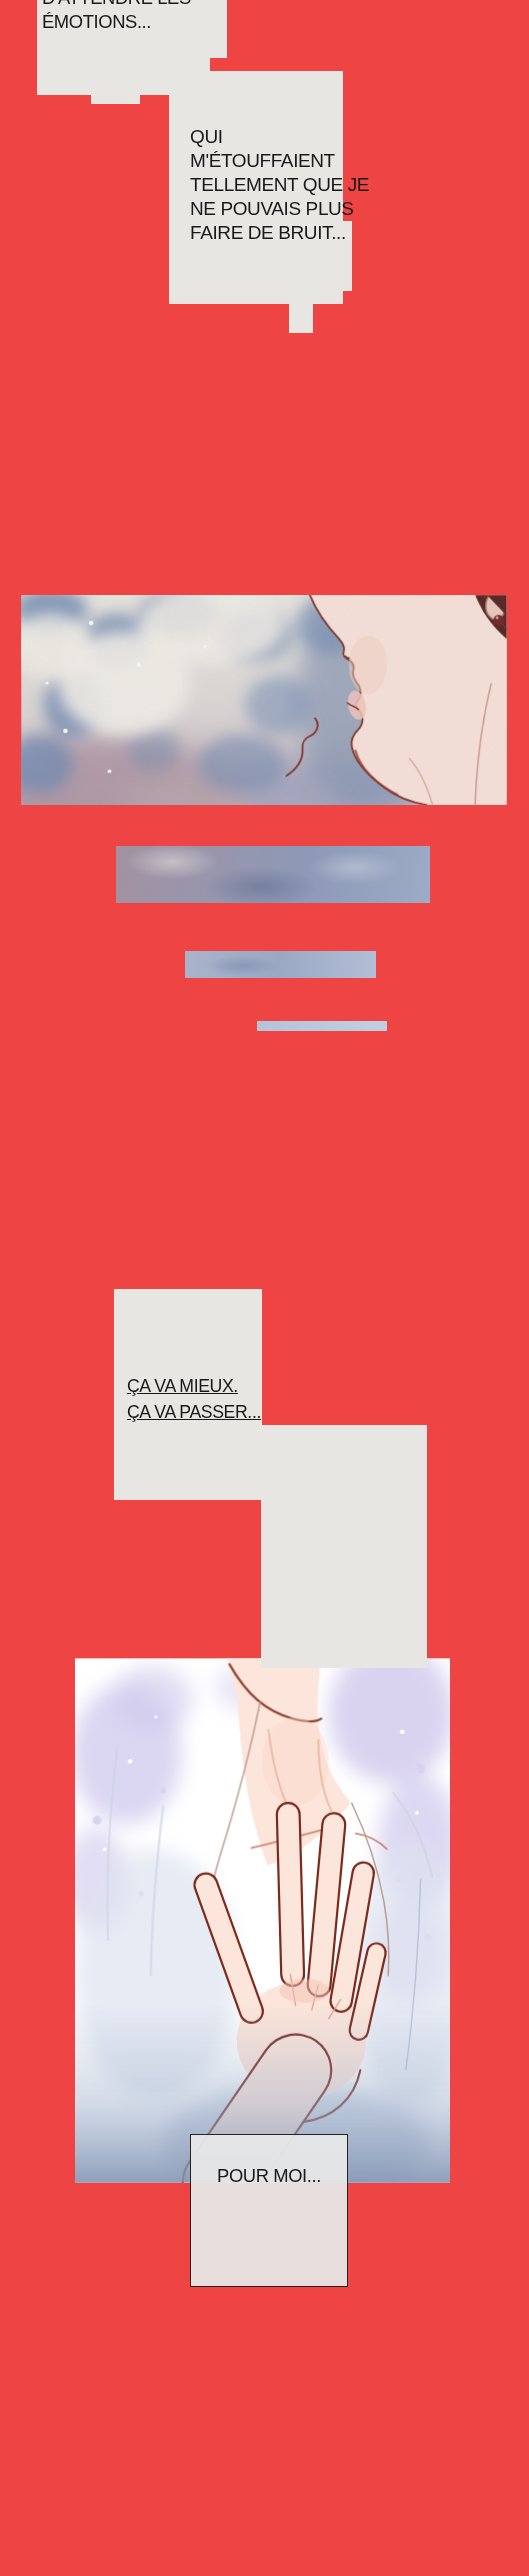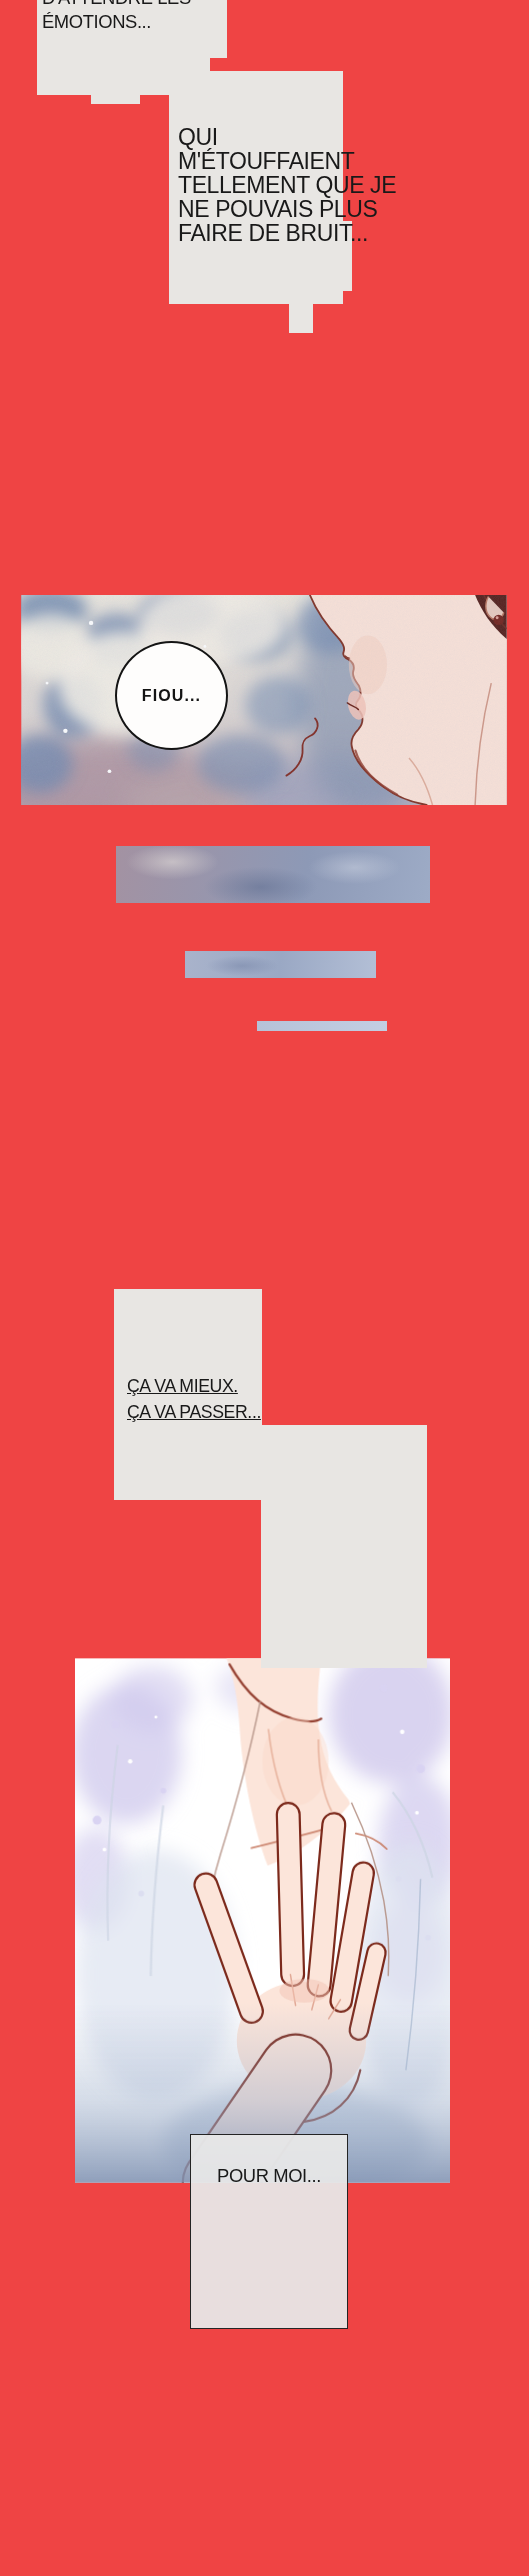--- a/index.html
+++ b/index.html
@@ -23,21 +23,21 @@
 
   <div class="abs bubble" style="left:37px;top:-29px;width:190px;height:87px;"></div>
   <div class="abs bubble" style="left:37px;top:-29px;width:173px;height:124px;"></div>
   <div class="abs bubble" style="left:91px;top:94px;width:49px;height:9.6px;"></div>
   <div class="bubble-text" style="left:42px;top:-14px;font-size:18.4px;line-height:24px;">D'ATTENDRE LES
 ÉMOTIONS...</div>
 
   <div class="abs bubble" style="left:169px;top:71px;width:174px;height:233px;"></div>
   <div class="abs bubble" style="left:342px;top:221px;width:9.6px;height:70px;"></div>
   <div class="abs bubble" style="left:289px;top:304px;width:24px;height:29px;"></div>
-  <div class="bubble-text" style="left:178px;top:125px;font-size:23px;line-height:24px;">QUI
+  <div class="bubble-text" style="left:190px;top:125px;font-size:19px;line-height:24px;">QUI
 M'ÉTOUFFAIENT
 TELLEMENT QUE JE
 NE POUVAIS PLUS
 FAIRE DE BRUIT...</div>
 
   <svg class="abs" style="left:20.6px;top:595px;" width="486" height="210" viewBox="0 0 661 286">
     <defs>
       <filter id="pb1" x="-60%" y="-60%" width="220%" height="220%">
           <feGaussianBlur stdDeviation="10"></feGaussianBlur>
         </filter>
@@ -100,23 +100,20 @@
       <path fill="#4f1813" d="M618,0 L661,0 L661,60 C640,42 627,22 618,0 Z"></path>
       <path d="M630,0 C640,22 652,38 661,46" stroke="#6e251c" stroke-width="2" fill="none" opacity="0.8"></path>
       <path d="M636,2 C630,14 632,26 641,32 C648,36 655,32 657,24" stroke="#c27a62" stroke-width="2" fill="#f9ddd0" opacity="0.9"></path>
       <circle cx="650" cy="34" r="7" fill="#6e1c15"></circle>
       <circle cx="648" cy="31" r="2" fill="#e9a9a0" opacity="0.9"></circle>
     </g>
     <path d="M400,168 C407,176 403,188 393,192 C386,195 382,202 383,210 C384,224 375,238 361,246" stroke="#7e241a" stroke-width="2.5" fill="none" stroke-linecap="round"></path>
     <rect width="661" height="286" filter="url(#grain1)" opacity="0.15"></rect>
   </svg>
 
-  <div class="abs fiou-ellipse" style="left:115px;top:641px;width:109px;height:105px;">
-    <span class="fiou-text">FIOU...</span>
-  </div>
 
   <div class="abs" style="left:116px;top:846px;width:314px;height:57px;background:
        radial-gradient(66px 25px at 18% 28%, rgba(232,226,220,0.55), transparent 70%),
        radial-gradient(81px 29px at 46% 72%, rgba(88,104,140,0.5), transparent 70%),
        radial-gradient(66px 23.6px at 76% 38%, rgba(206,212,226,0.5), transparent 70%),
        linear-gradient(100deg,#a392a2,#8d99b6 60%,#9dabc6);"></div>
   <div class="abs" style="left:185px;top:951px;width:191px;height:27px;background:
        radial-gradient(52px 14.7px at 30% 55%, rgba(120,134,168,0.55), transparent 70%),
        linear-gradient(95deg,#a9b3cb,#9aa8c4 50%,#b3bfd6);"></div>
   <div class="abs" style="left:257px;top:1021px;width:130px;height:10.3px;background:
@@ -205,18 +202,18 @@
       <path d="M388,560 C380,600 350,625 312,630" stroke="#7c2a1c" stroke-width="3"></path>
       <path d="M300,472 L293,430" stroke="#dfa28e" stroke-width="2" opacity="0.9"></path>
       <path d="M322,478 L331,444" stroke="#dfa28e" stroke-width="2" opacity="0.9"></path>
       <path d="M345,490 L361,464" stroke="#dfa28e" stroke-width="2" opacity="0.9"></path>
       <ellipse cx="312" cy="452" rx="34" ry="16" fill="#f2c4b4" opacity="0.5" stroke="none"></ellipse>
     </g>
     <path d="M470,300 C468,380 462,470 450,560" stroke="#9fb0ca" stroke-width="2" opacity="0.6" fill="none"></path>
     <rect x="0" y="470" width="510" height="243" fill="url(#fadeG)"></rect>
   </svg>
 
-  <div class="abs caption" style="left:190px;top:2134px;width:158px;height:195px;">
+  <div class="abs caption" style="left:190px;top:2134px;width:158px;height:153px;">
     <div class="bubble-text" style="position:static;padding-top:29px;font-size:18.4px;line-height:23.6px;">POUR MOI...</div>
   </div>
 
 </div>
 
 
 </body></html>

